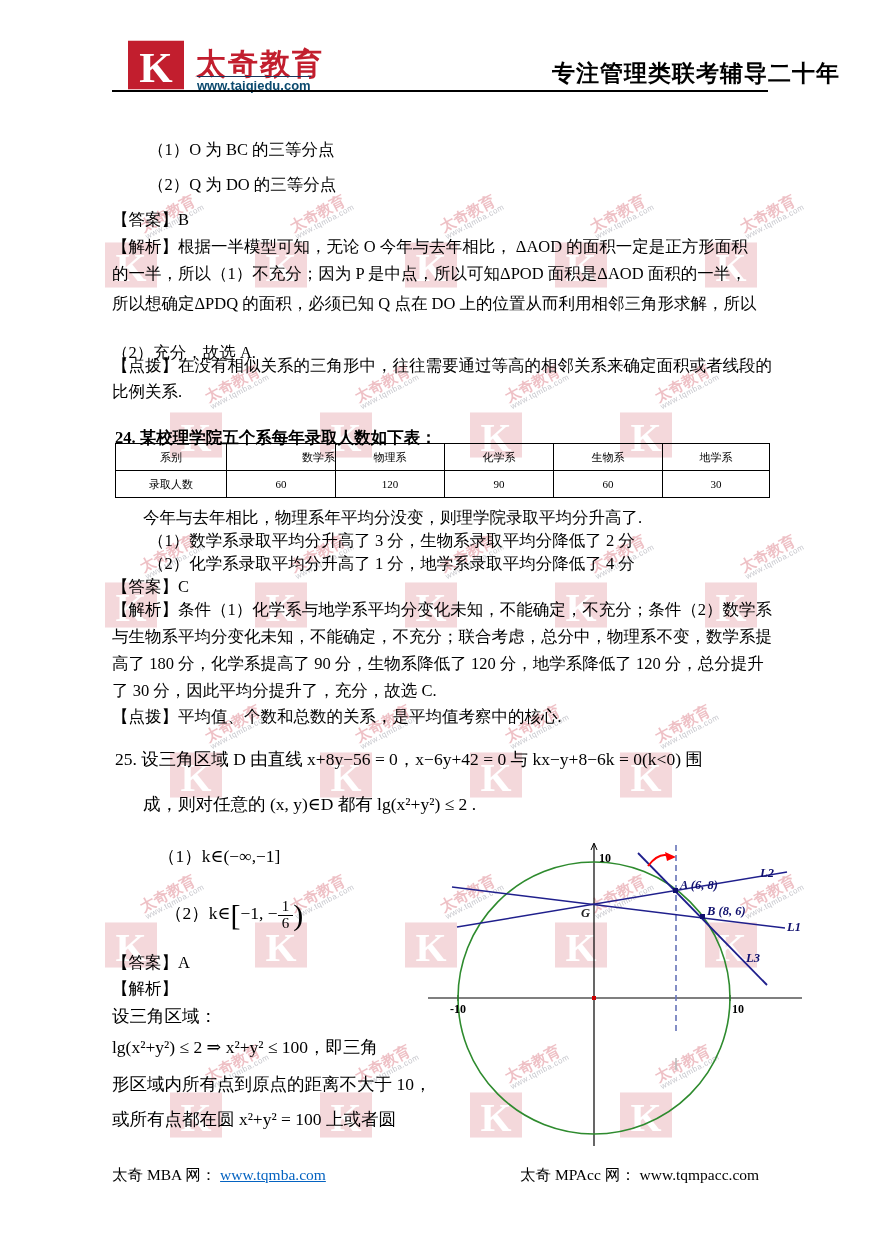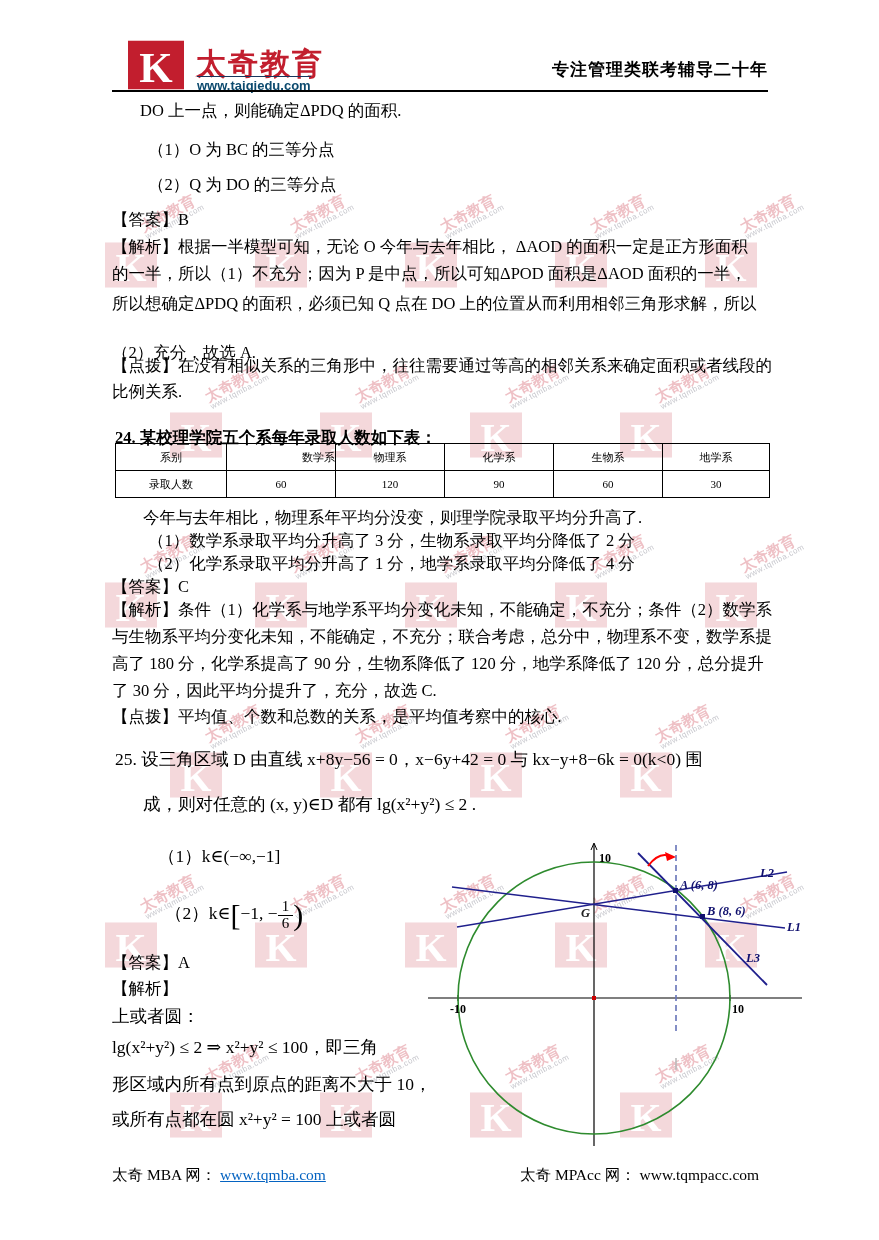--- a/index.html
+++ b/index.html
@@ -4,21 +4,21 @@
 <style>
   html,body{margin:0;padding:0;background:#ffffff;}
   .page{position:relative;width:879px;height:1240px;background:#fff;overflow:hidden;
         font-family:"Liberation Serif","DejaVu Serif",serif;color:#000;}
   .abs{position:absolute;white-space:nowrap;}
   .line{font-size:16.5px;}
   .big{font-size:17.5px;}
   
   .brand-name{font-size:30px;font-weight:bold;color:#C21E2E;font-family:"Liberation Sans",sans-serif;letter-spacing:2px;}
   .brand-url{font-size:13px;font-weight:bold;color:#0c4a6e;font-family:"Liberation Sans",sans-serif;border-top:1px solid #17365D;padding-top:1px;}
-  .slogan{font-size:17px;font-weight:bold;font-family:Liberation Sans, sans-serif;letter-spacing:1px;}
+  .slogan{font-size:23px;font-weight:bold;font-family:Liberation Sans, sans-serif;letter-spacing:1px;}
   .hrule{position:absolute;left:112px;top:90px;width:656px;height:2px;background:#000;}
   
   table.t24{border-collapse:collapse;table-layout:fixed;width:648px;}
   table.t24 td{border:1.5px solid #000;text-align:center;font-size:11px;height:26px;padding:0;}
   
   .frac{display:inline-block;vertical-align:middle;text-align:center;font-size:15px;line-height:1.05;}
   .frac .num{display:block;border-bottom:1.3px solid #000;padding:0 4px;}
   .frac .den{display:block;padding:0 4px;}
   .bigbr{font-size:30px;vertical-align:middle;font-weight:400;}
   
@@ -233,21 +233,20 @@
     <svg width="56" height="50" viewBox="0 0 60 52">
       <rect x="0" y="0" width="60" height="52" fill="#C21E2E"></rect>
       <text x="30" y="44" text-anchor="middle" font-size="46" font-weight="bold" fill="#ffffff" font-family="Liberation Sans, sans-serif">K</text>
     </svg>
   </div>
   <div class="abs brand-name" style="left:196px;top:44px;">太奇教育</div>
   <div class="abs brand-url" style="left:197px;top:76px;">www.taiqiedu.com</div>
   <div class="abs slogan" style="left:552px;top:58px;">专注管理类联考辅导二十年</div>
   <div class="hrule"></div>
 
-  <div class="abs line" style="left:140px;top:100px;">DO 上一点，则能确定ΔPDQ 的面积.</div>
   <div class="abs line" style="left:148px;top:139px;">（1）O 为 BC 的三等分点</div>
   <div class="abs line" style="left:148px;top:174px;">（2）Q 为 DO 的三等分点</div>
   <div class="abs line" style="left:112px;top:209px;">【答案】B</div>
   <div class="abs line" style="left:112px;top:236px;">【解析】根据一半模型可知，无论 O 今年与去年相比， ΔAOD 的面积一定是正方形面积</div>
   <div class="abs line" style="left:112px;top:263px;">的一半，所以（1）不充分；因为 P 是中点，所以可知ΔPOD 面积是ΔAOD 面积的一半，</div>
   <div class="abs line" style="left:112px;top:293px;">所以想确定ΔPDQ 的面积，必须已知 Q 点在 DO 上的位置从而利用相邻三角形求解，所以</div>
   <div class="abs line" style="left:112px;top:342px;">（2）充分，故选 A.</div>
   <div class="abs line" style="left:112px;top:355px;">【点拨】在没有相似关系的三角形中，往往需要通过等高的相邻关系来确定面积或者线段的</div>
   <div class="abs line" style="left:112px;top:381px;">比例关系.</div>
 
@@ -285,21 +284,21 @@
   <div class="abs line" style="left:112px;top:706px;">【点拨】平均值、个数和总数的关系，是平均值考察中的核心.</div>
 
   <div class="abs big" style="left:115px;top:747px;">25. 设三角区域 D 由直线 x+8y−56 = 0，x−6y+42 = 0 与 kx−y+8−6k = 0(k&lt;0) 围</div>
   <div class="abs big" style="left:143px;top:792px;">成，则对任意的 (x, y)∈D 都有 lg(x²+y²) ≤ 2 .</div>
   <div class="abs big" style="left:158px;top:844px;">（1）k∈(−∞,−1]</div>
   <div class="abs big" style="left:165px;top:898px;">
     <span>（2）k∈</span><span class="bigbr">[</span><span>−1, −</span><span class="frac"><span class="num">1</span><span class="den">6</span></span><span class="bigbr">)</span>
   </div>
   <div class="abs line" style="left:112px;top:952px;">【答案】A</div>
   <div class="abs line" style="left:112px;top:978px;">【解析】</div>
-  <div class="abs big" style="left:112px;top:1004px;">上或者圆：</div>
+  <div class="abs big" style="left:112px;top:1004px;">设三角区域：</div>
   <div class="abs big" style="left:112px;top:1035px;">lg(x²+y²) ≤ 2 ⇒ x²+y² ≤ 100，即三角</div>
   <div class="abs big" style="left:112px;top:1072px;">形区域内所有点到原点的距离不大于 10，</div>
   <div class="abs big" style="left:112px;top:1107px;">或所有点都在圆 x²+y² = 100 上或者圆</div>
 
   <div class="abs" style="left:420px;top:830px;">
     <svg width="390" height="330" viewBox="0 0 390 330">
 
       <line x1="8" y1="168" x2="382" y2="168" stroke="#000" stroke-width="1.2"></line>
       <line x1="174" y1="14" x2="174" y2="316" stroke="#000" stroke-width="1.2"></line>
       <path d="M171 20 L174 13 L177 20" fill="none" stroke="#000" stroke-width="1"></path>

